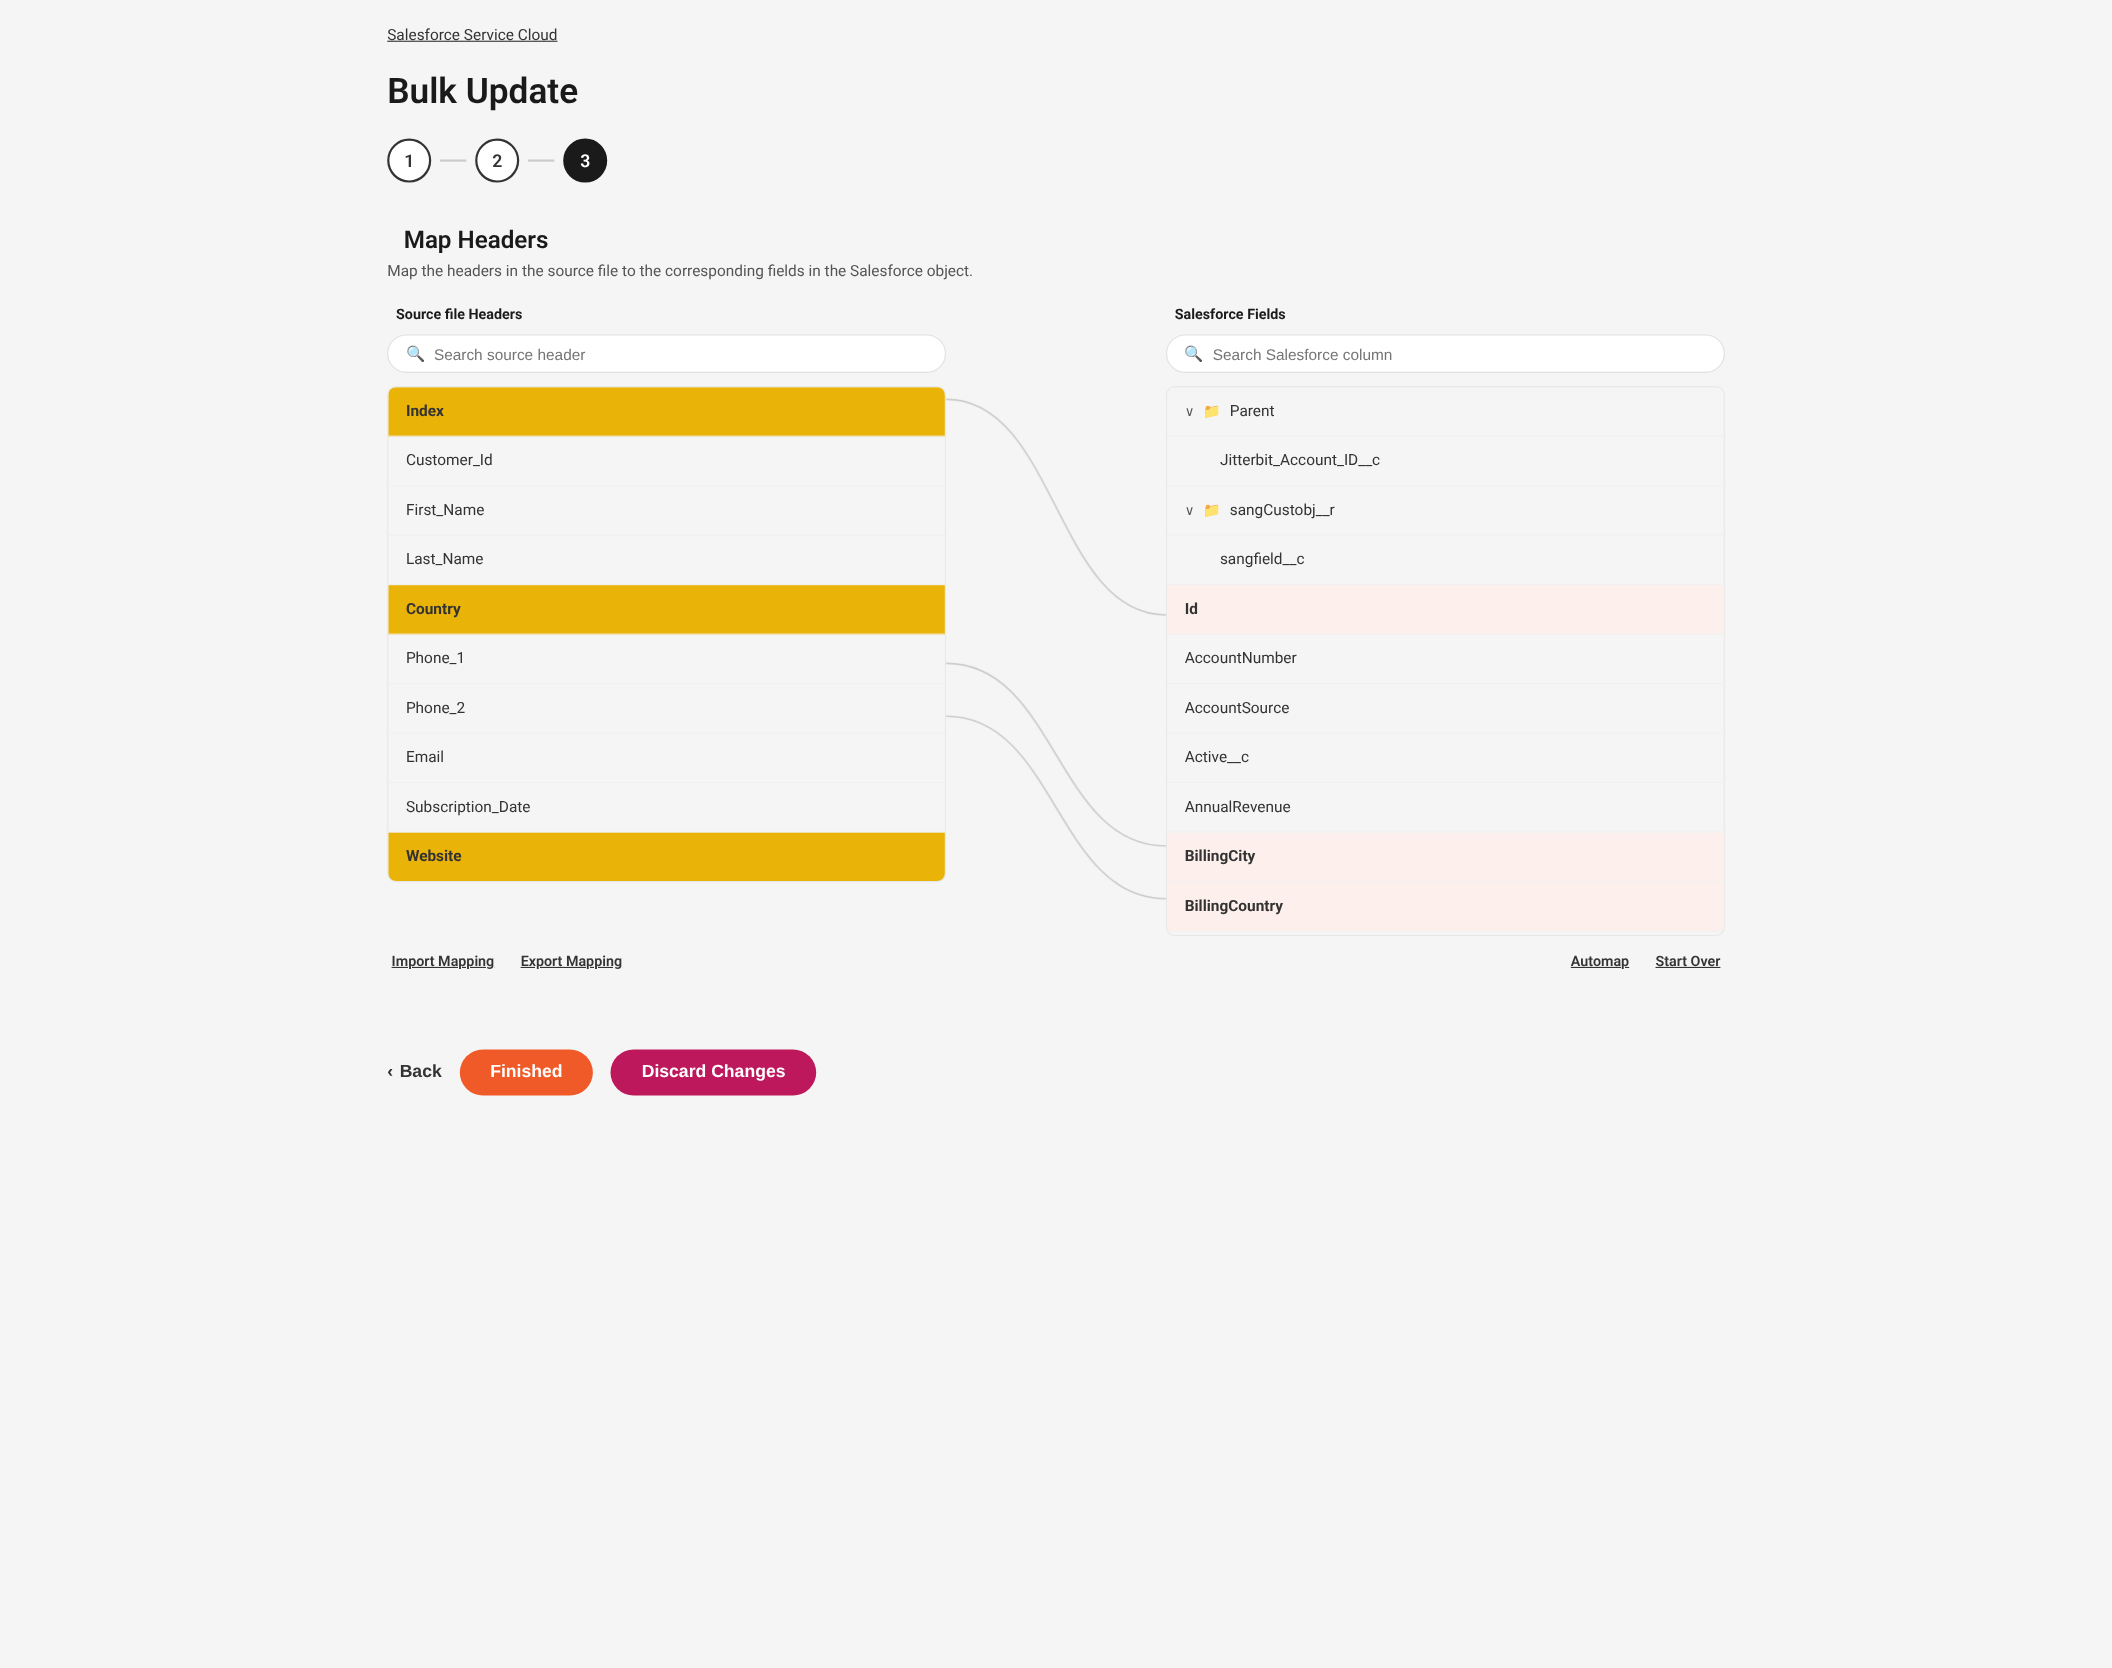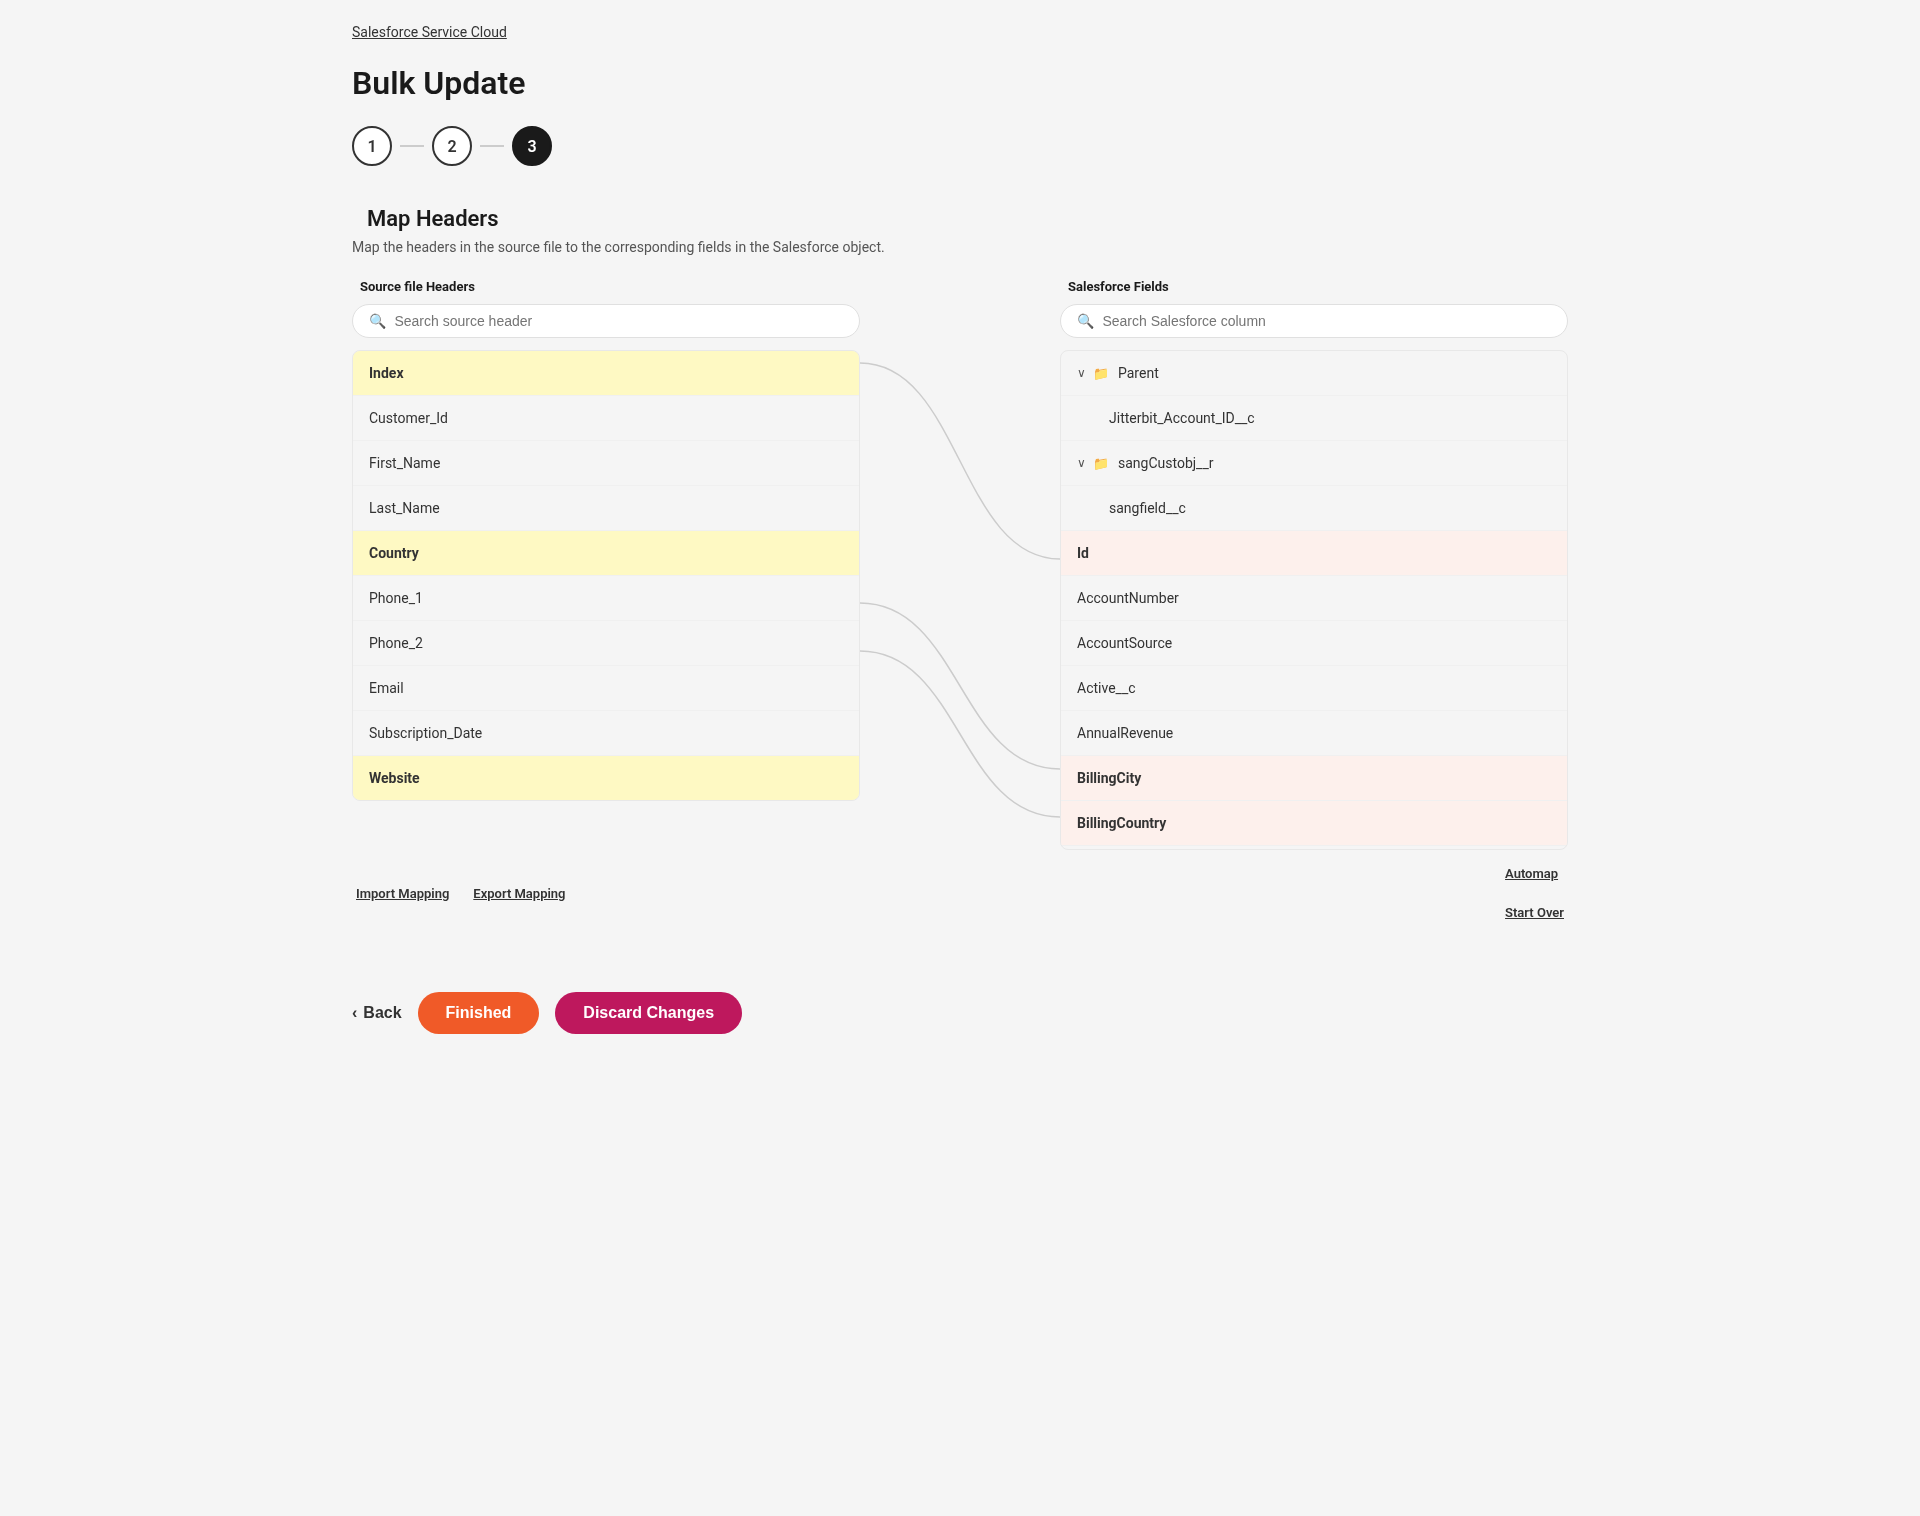--- a/index.html
+++ b/index.html
@@ -113,21 +113,21 @@
       padding: 14px 16px;
       font-size: 14px;
       color: #333;
       border-bottom: 1px solid #f0f0f0;
       cursor: pointer;
     }
     .list-item:last-child {
       border-bottom: none;
     }
     .list-item.highlighted {
-      background: #fef9c3;
+      background: #eab308;
       font-weight: 700;
     }
     .list-item.bold {
       font-weight: 700;
     }
     .salesforce-section {
       flex: 1;
     }
     .sf-list-item {
       padding: 14px 16px;
@@ -171,21 +171,20 @@
     .toolbar-link {
       font-size: 13px;
       font-weight: 600;
       color: #333;
       text-decoration: underline;
       cursor: pointer;
     }
     .toolbar-right {
       display: flex;
       gap: 24px;
-      flex-direction: column;
     }
     .footer-actions {
       display: flex;
       align-items: center;
       gap: 16px;
       margin-top: 48px;
       padding: 24px 0;
     }
     .back-btn {
       display: flex;

